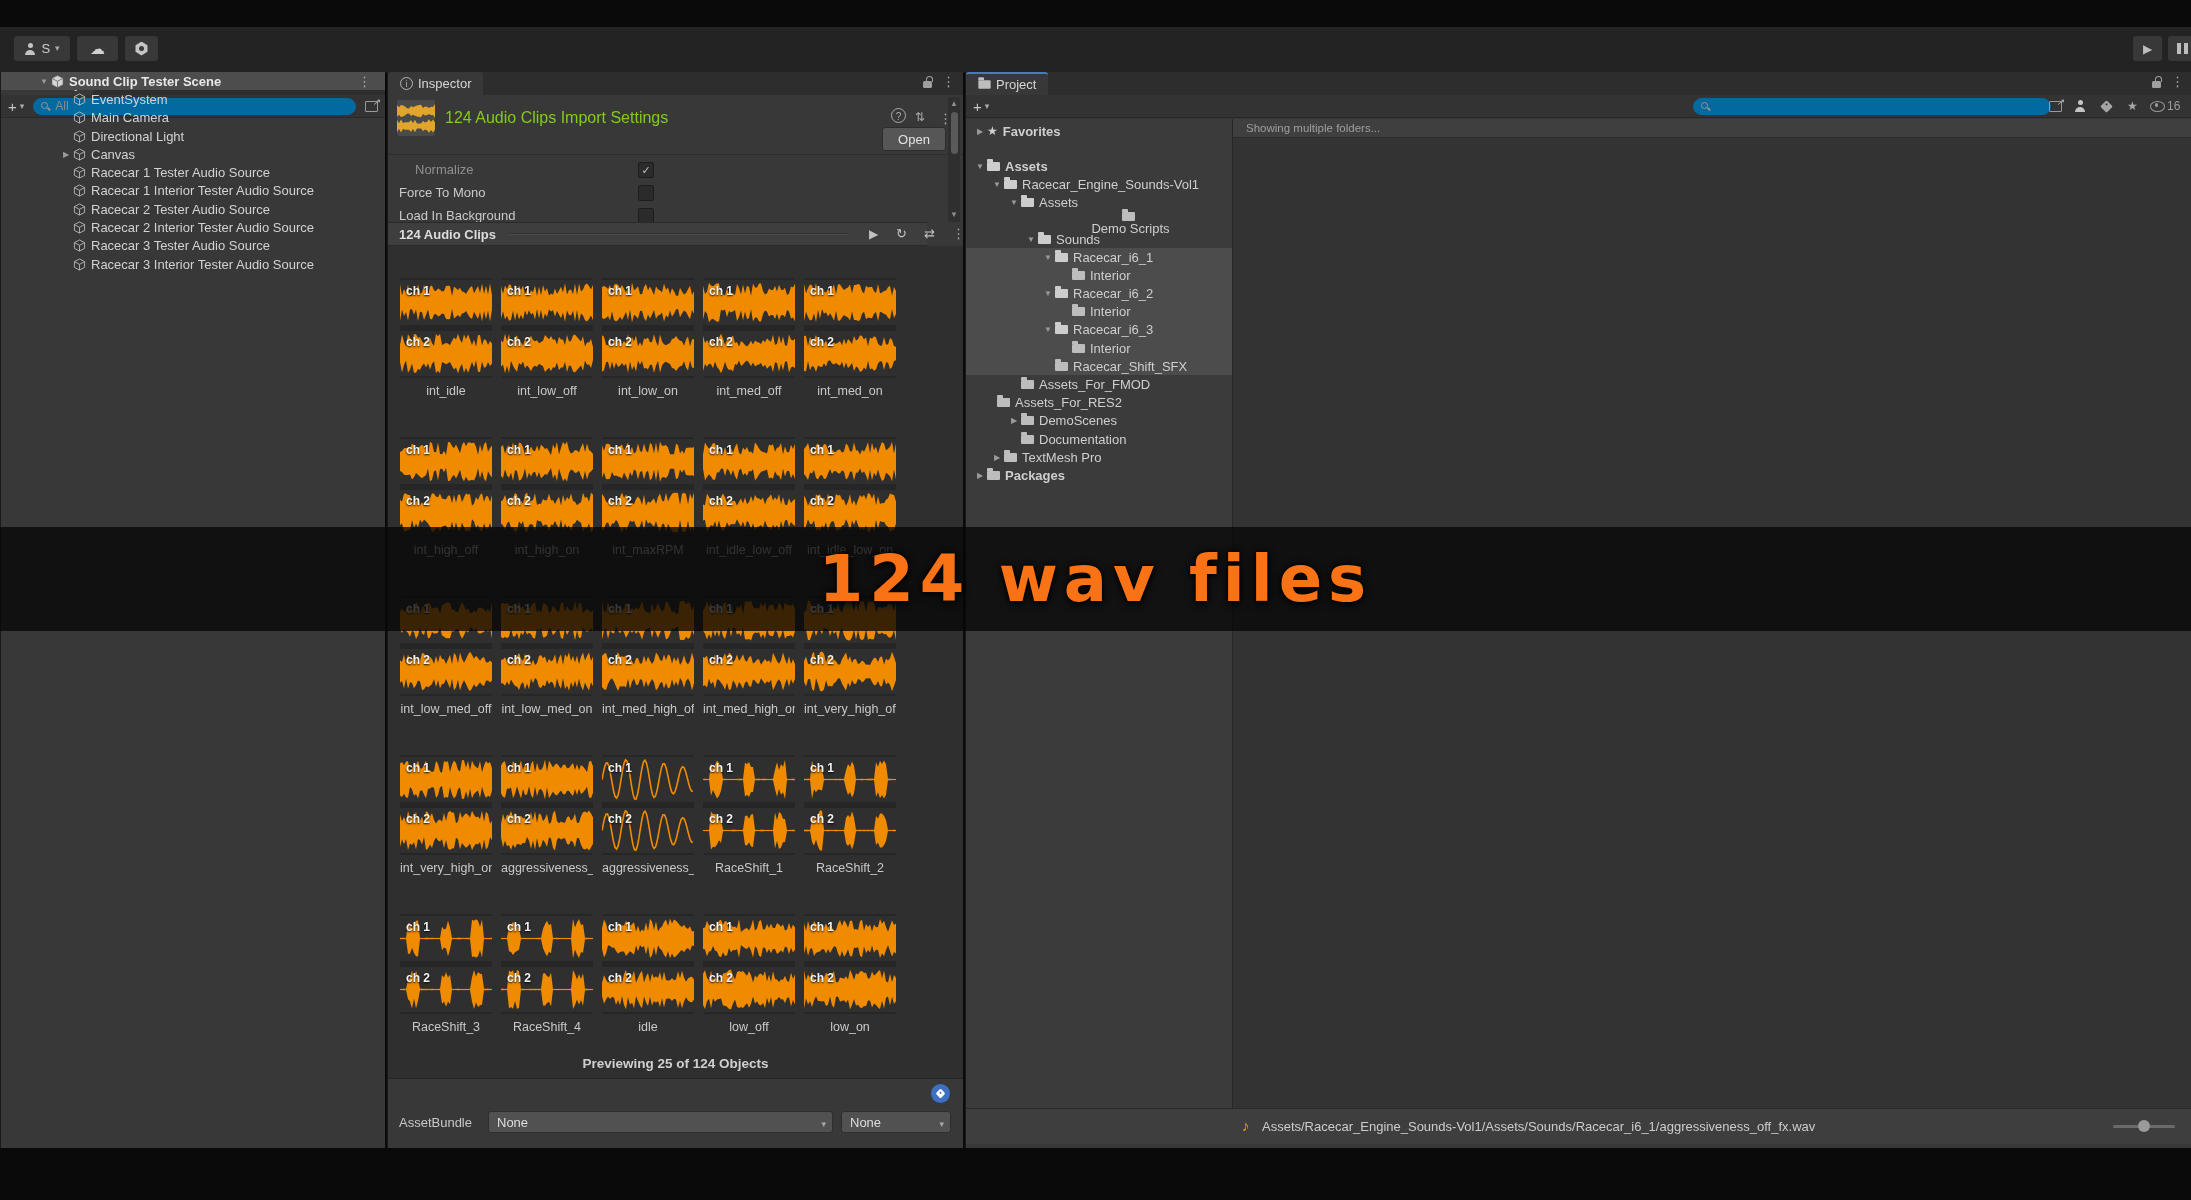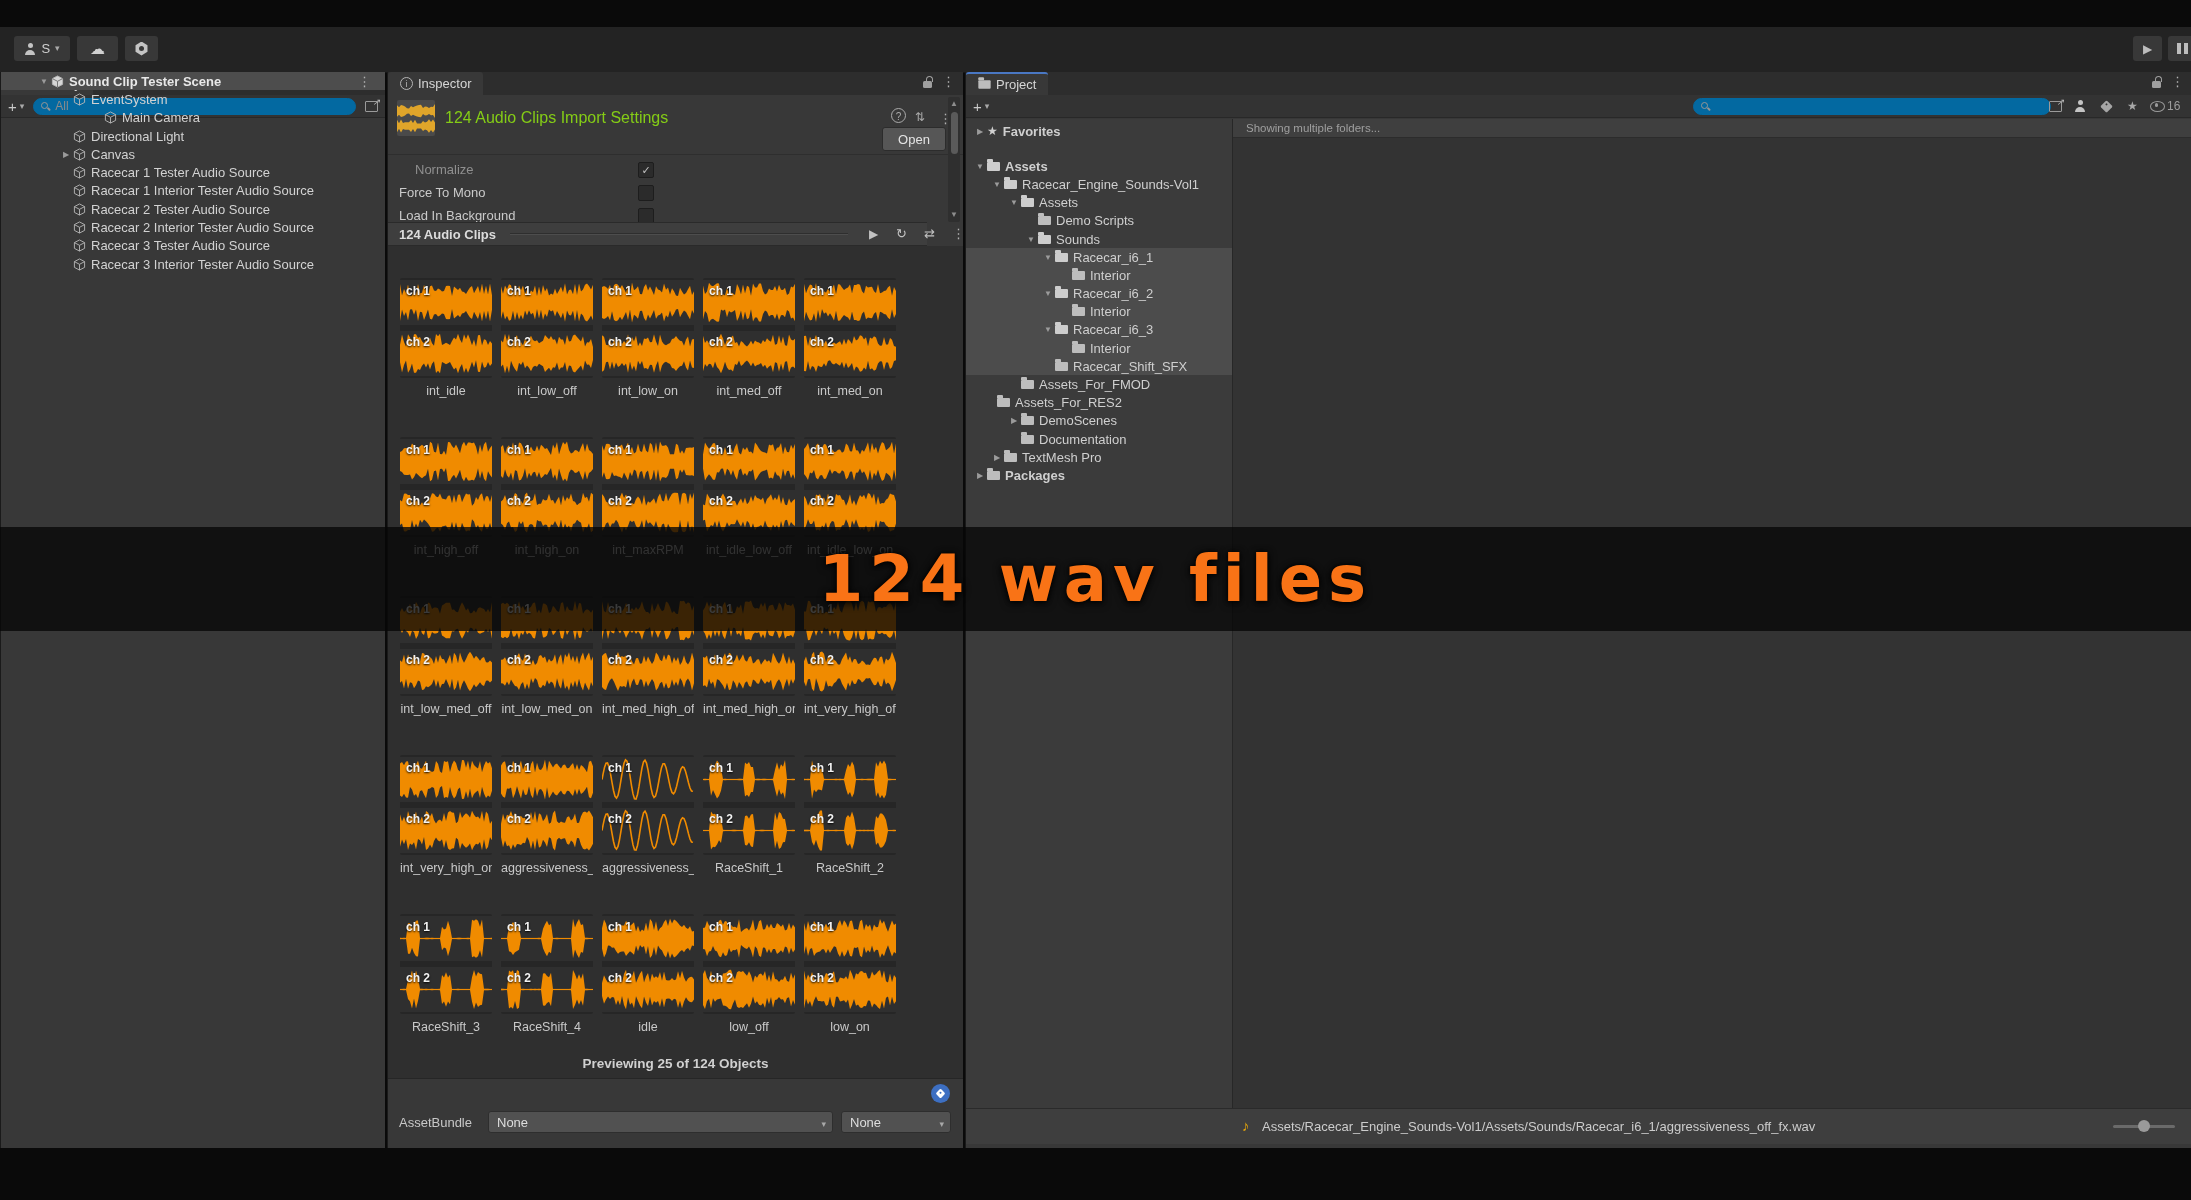--- a/index.html
+++ b/index.html
@@ -141,21 +141,21 @@
           <div class="hrow" style="padding-left: 58px;">
             <span class="tarrow"></span>
             <span class="cicon">
               <svg width="13" height="13" viewBox="0 0 14 14">
                 <path d="M7 1 12.5 3.9v6.2L7 13 1.5 10.1V3.9Z" fill="none" stroke="#b5b5b5" stroke-width="1"></path>
                 <path d="M1.5 3.9 7 6.8l5.5-2.9M7 6.8V13" stroke="#b5b5b5" stroke-width="1" fill="none"></path>
               </svg>
             </span>
             <span>EventSystem</span>
           </div>
-          <div class="hrow" style="padding-left: 58px; margin-left: 31px;">
+          <div class="hrow" style="padding-left: 58px;">
             <span class="tarrow"></span>
             <span class="cicon">
               <svg width="13" height="13" viewBox="0 0 14 14">
                 <path d="M7 1 12.5 3.9v6.2L7 13 1.5 10.1V3.9Z" fill="none" stroke="#b5b5b5" stroke-width="1"></path>
                 <path d="M1.5 3.9 7 6.8l5.5-2.9M7 6.8V13" stroke="#b5b5b5" stroke-width="1" fill="none"></path>
               </svg>
             </span>
             <span>Main Camera</span>
           </div>
           <div class="hrow" style="padding-left: 58px;">
@@ -698,21 +698,21 @@
           <div class="trow" style="padding-left: 24px;">
             <span class="tarrow">▼</span>
             <span class="fold open"></span>
             <span class="lbl">Racecar_Engine_Sounds-Vol1</span>
           </div>
           <div class="trow" style="padding-left: 41px;">
             <span class="tarrow">▼</span>
             <span class="fold open"></span>
             <span class="lbl">Assets</span>
           </div>
-          <div class="trow" style="padding-left: 58px;">
+          <div class="trow" style="padding-left: 58px; flex-direction: column;">
             <span class="tarrow"></span>
             <span class="fold"></span>
             <span class="lbl">Demo Scripts</span>
           </div>
           <div class="trow" style="padding-left: 58px;">
             <span class="tarrow">▼</span>
             <span class="fold open"></span>
             <span class="lbl">Sounds</span>
           </div>
           <div class="trow sel" style="padding-left: 75px;">

